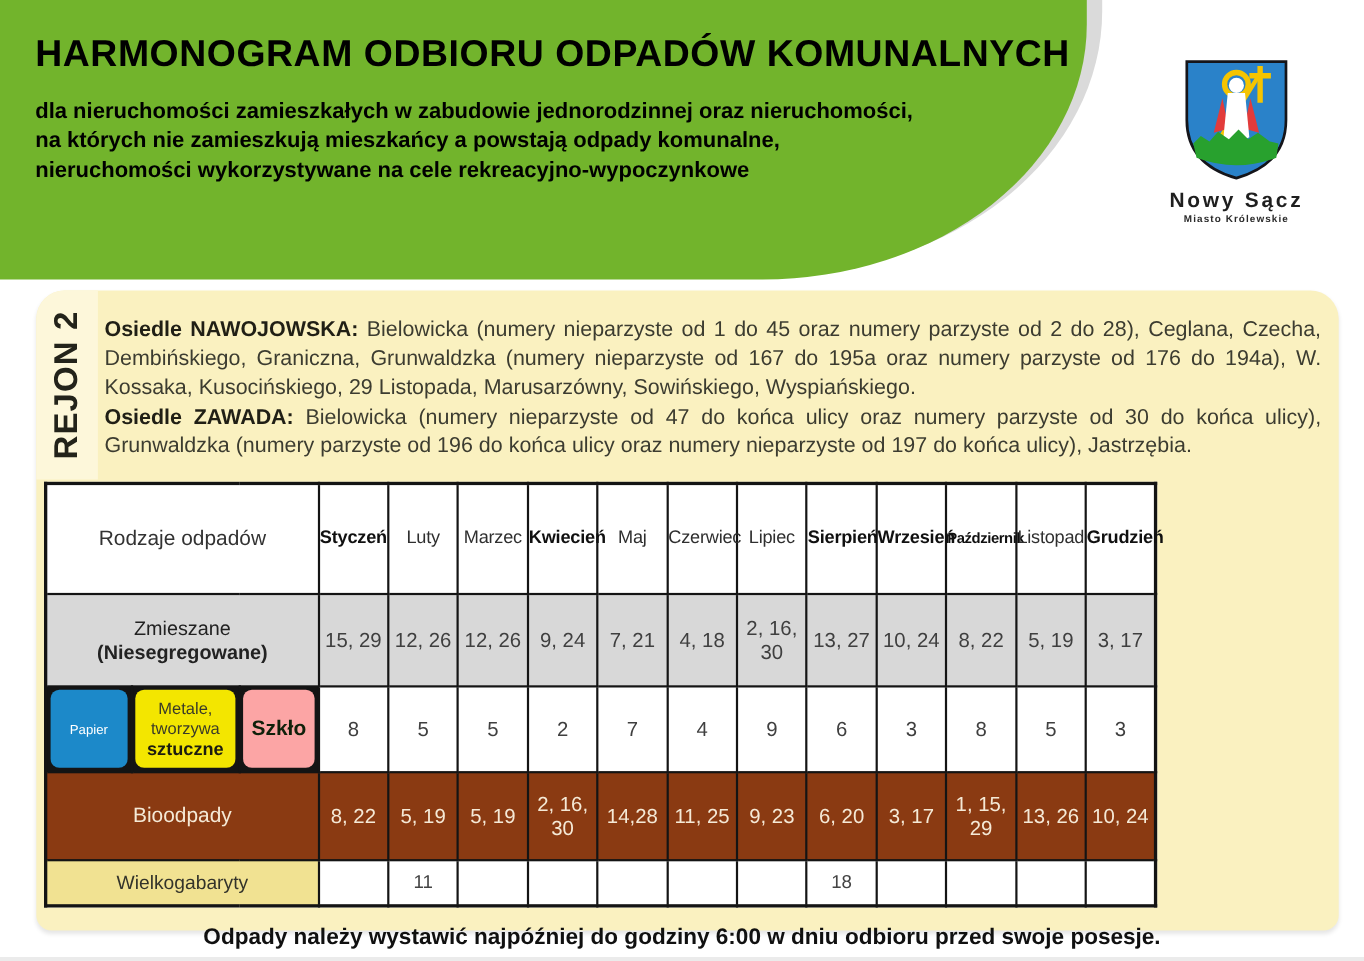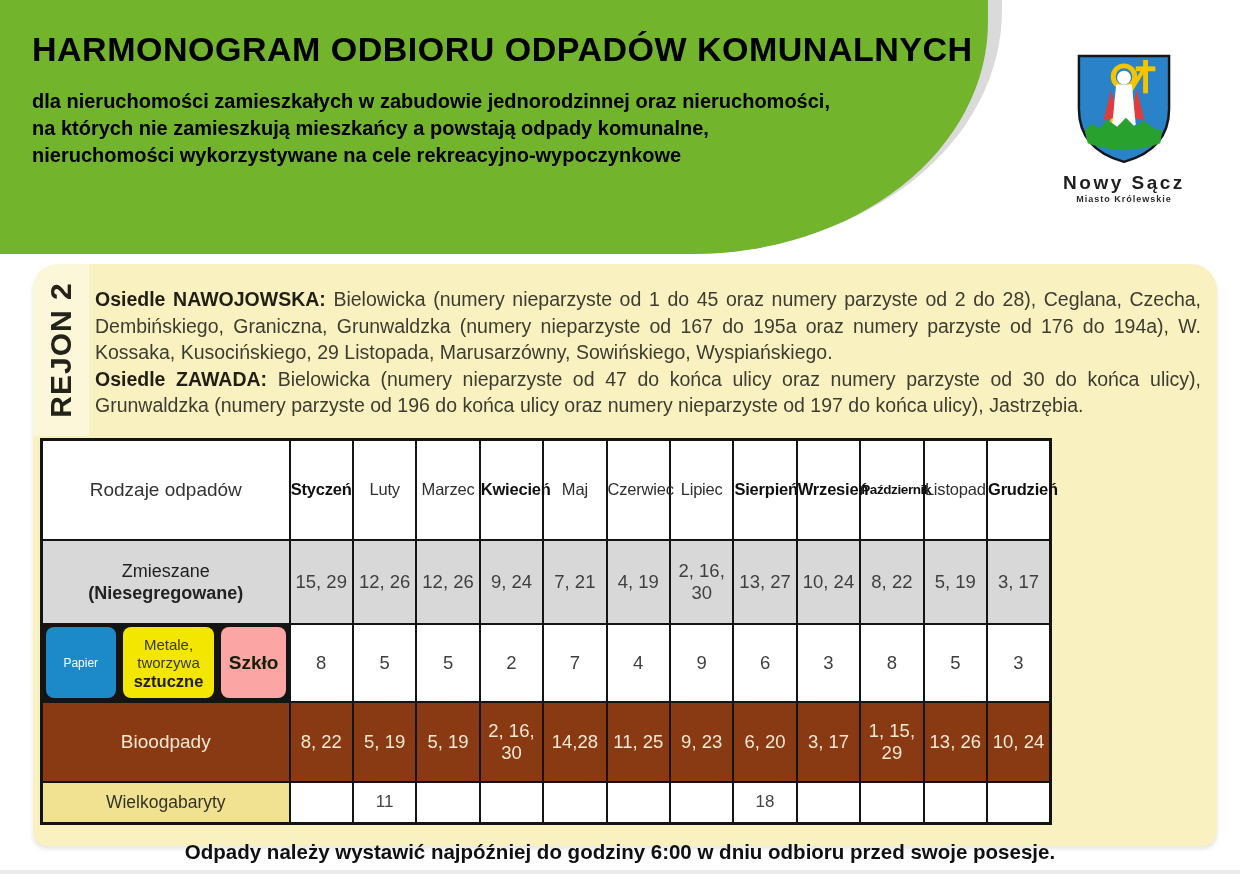--- a/index.html
+++ b/index.html
@@ -173,21 +173,21 @@
     <tr class="r2">
       <td class="row-gray lbl-mixed" colspan="3">
         <div>Zmieszane</div>
         <div class="l2">(Niesegregowane)</div>
       </td>
       <td class="row-gray val">15, 29</td>
       <td class="row-gray val">12, 26</td>
       <td class="row-gray val">12, 26</td>
       <td class="row-gray val">9, 24</td>
       <td class="row-gray val">7, 21</td>
-      <td class="row-gray val">4, 19</td>
+      <td class="row-gray val">4, 18</td>
       <td class="row-gray val">2, 16, 30</td>
       <td class="row-gray val">13, 27</td>
       <td class="row-gray val">10, 24</td>
       <td class="row-gray val">8, 22</td>
       <td class="row-gray val">5, 19</td>
       <td class="row-gray val">3, 17</td>
     </tr>
     <tr class="r3">
       <td class="colorcell">
         <div class="chip chip-paper">

